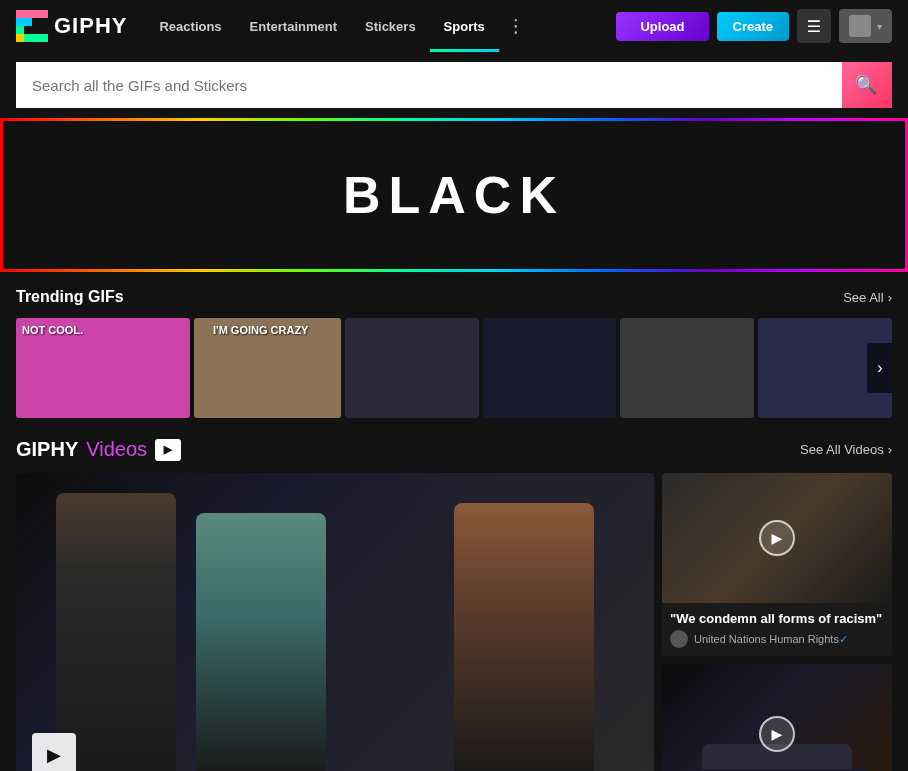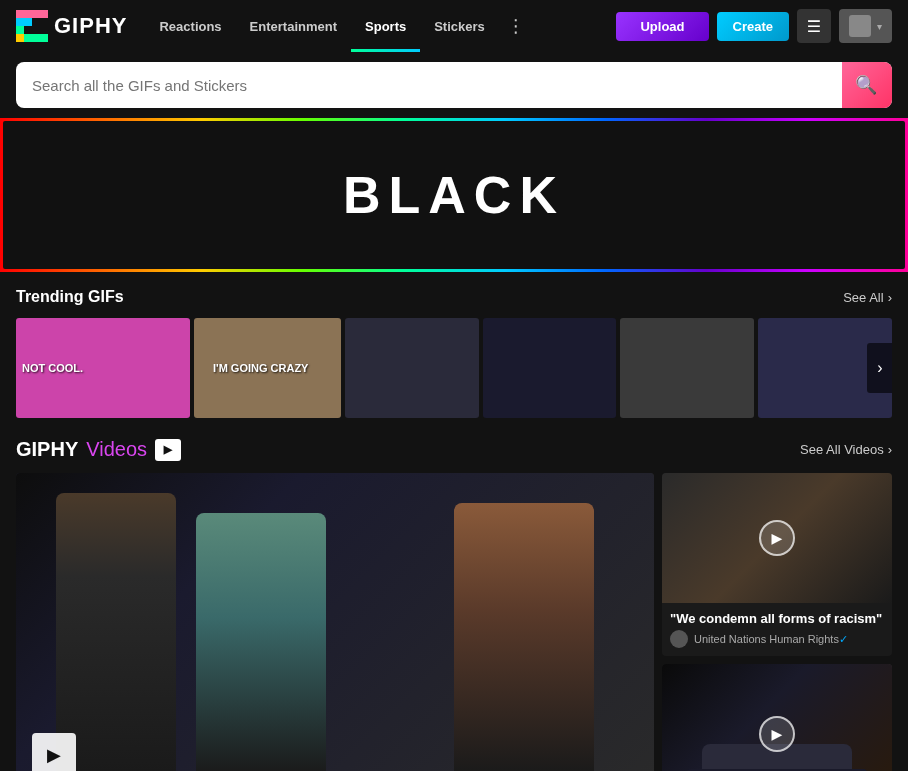--- a/index.html
+++ b/index.html
@@ -136,21 +136,21 @@
 
     
     .search-bar {
       padding: 10px 16px;
       background: #121212;
     }
     .search-inner {
       display: flex;
       align-items: center;
       background: #fff;
-      border-radius: 8px;
+      border-radius: 0;
       overflow: hidden;
     }
     .search-input {
       flex: 1;
       border: none;
       outline: none;
       padding: 12px 16px;
       font-size: 15px;
       color: #333;
       background: transparent;
@@ -228,21 +228,21 @@
       min-height: 100px;
       height: 100px;
     }
     .gif-item:first-child {
       flex: 1.3;
     }
     .gif-placeholder {
       width: 100%;
       height: 100%;
       display: flex;
-      align-items: center;
+      align-items: flex-start;
       padding: 6px;
       position: relative;
       border-radius: 6px;
     }
     
     .gif-1 { background: #cc44aa; }
     .gif-2 { background: #8B7355; padding-left: 13px; }
     .gif-3 { background: #2a2a3a; }
     .gif-4 { background: #1a1a2e; }
     .gif-5 { background: #3a3a3a; }
@@ -482,22 +482,22 @@
       <rect x="8" y="0" width="24" height="8" fill="#ff6699"></rect>
       <rect x="8" y="8" width="8" height="8" fill="#00ccff"></rect>
       <rect x="8" y="24" width="24" height="8" fill="#00ff99"></rect>
     </svg>
     <span class="logo-text">GIPHY</span>
   </div>
 
   <nav>
     <a class="nav-item">Reactions</a>
     <a class="nav-item">Entertainment</a>
+    <a class="nav-item">Stickers</a>
     <a class="nav-item active">Sports</a>
-    <a class="nav-item">Stickers</a>
     <span class="nav-more">⋮</span>
   </nav>
 
   <div class="header-actions">
     <button class="btn-upload">Upload</button>
     <button class="btn-create">Create</button>
     <button class="btn-menu">☰</button>
     <div class="user-avatar">
       <div class="avatar-box"></div>
       <span class="avatar-chevron">▾</span>

